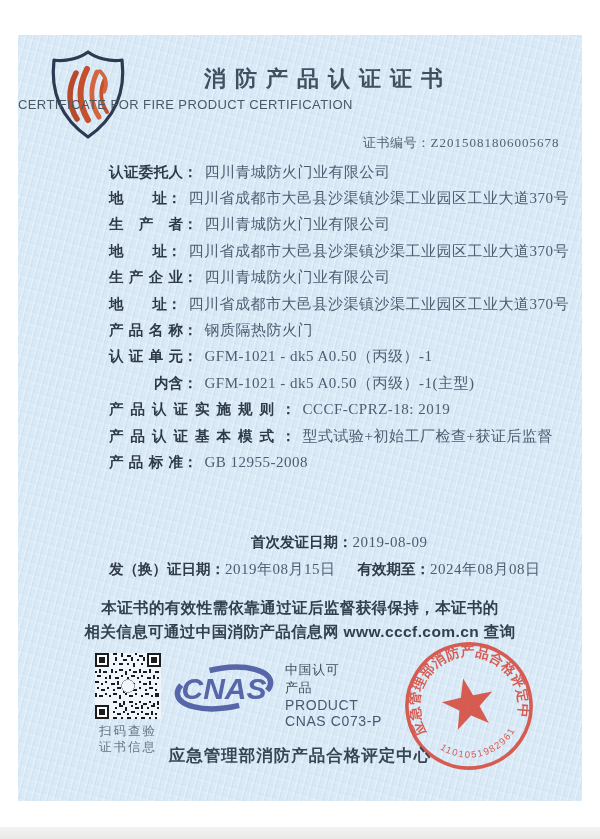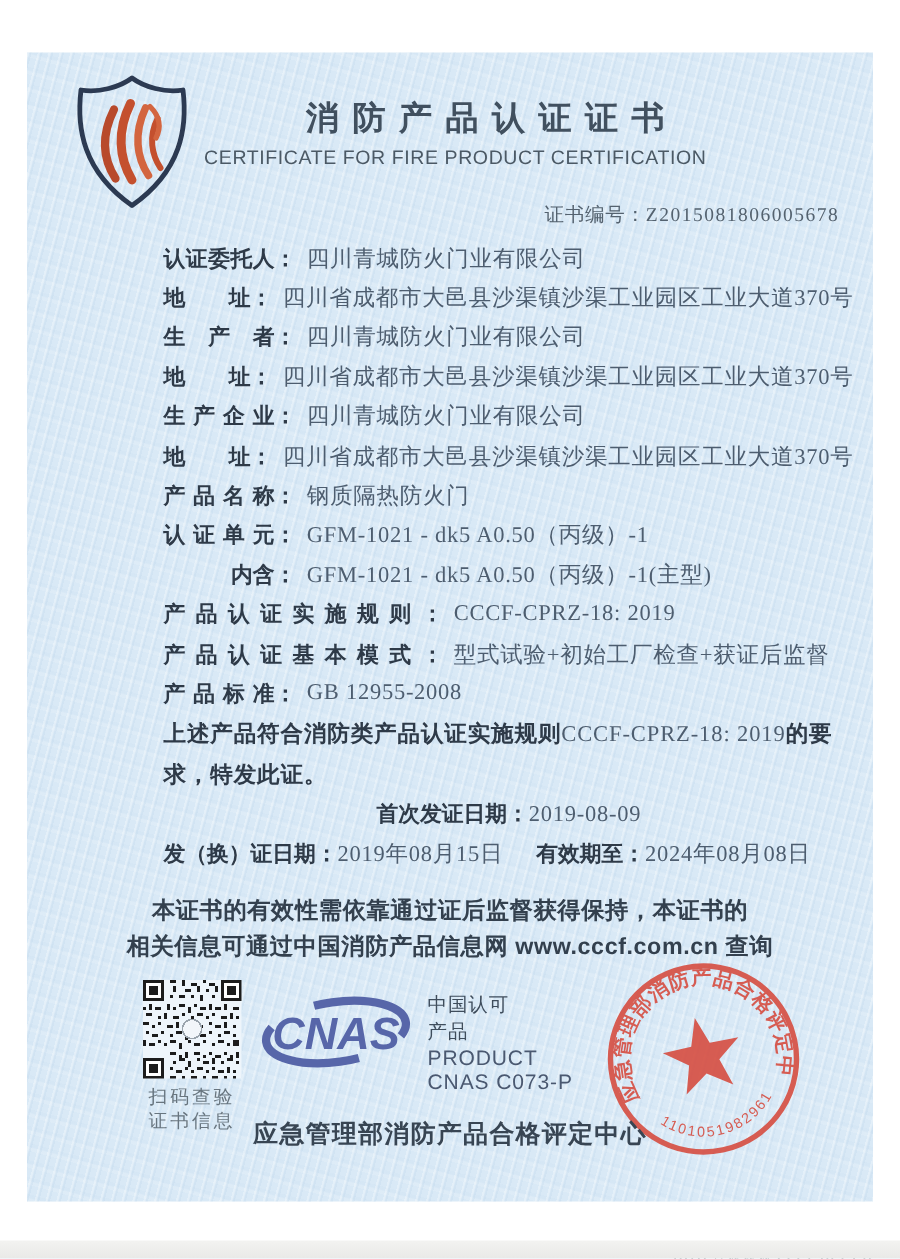--- a/index.html
+++ b/index.html
@@ -12,22 +12,22 @@
     background-color:#d9e9f6;
     background-image:
       repeating-linear-gradient(105deg, rgba(255,255,255,.30) 0 1px, rgba(178,206,230,.20) 2px 3px, rgba(255,255,255,0) 3px 7px),
       repeating-linear-gradient(15deg, rgba(255,255,255,.12) 0 2px, rgba(186,212,234,.10) 3px 5px, rgba(255,255,255,0) 5px 11px);
   }
 
   
   .logo { position:absolute; left:24px; top:12px; width:92px; height:96px; }
   .title { position:absolute; left:0; right:0; top:29px; text-align:center;
     font:700 22px "Liberation Serif", serif; letter-spacing:9px; color:#41505f; text-indent:9px;padding-left:47px; }
-  .subtitle { position:absolute; left:0; right:12px; top:62px; text-align:center;
-    font:400 13px "Liberation Sans", sans-serif; letter-spacing:.4px; color:#4b5965;margin-left:19px; }
+  .subtitle { position:absolute; left:0; right:12px; top:62px; 
+    font:400 13px "Liberation Sans", sans-serif; letter-spacing:.4px; color:#4b5965; }
   .certno { position:absolute; left:345px; top:99px;
     font:400 13px "Liberation Serif", serif; color:#54626f; letter-spacing:.5px; }
   .certno .num { letter-spacing:1px; }
 
   
   .fields { position:absolute; left:91px; top:124px; width:460px; }
   .row { height:26.4px; display:flex; align-items:center; white-space:nowrap; }
   .lbl { font:700 14.5px "Liberation Sans", sans-serif; color:#2e3a48; }
   .lbl.j { display:inline-block; width:74px; text-align:justify; text-align-last:justify; }
   .lbl.r { display:inline-block; width:74px; text-align:right; }
@@ -144,21 +144,20 @@
           <span class="colon">：</span>
           <span class="val">型式试验+初始工厂检查+获证后监督</span>
       </div>
       <div class="row">
         <span class="lbl j">产品标准</span>
           <span class="colon">：</span>
           <span class="val">GB 12955-2008</span>
       </div>
     </div>
 
-    <div class="compliance"><span class="seg-b">上述产品符合消防类产品认证实施规则</span><span class="seg-v">CCCF-CPRZ-18: 2019</span><span class="seg-b">的要求，特发此证。</span></div>
 
     <div class="first-issue"><span class="lbl-b">首次发证日期</span><span class="lbl-b">：</span><span class="val">2019-08-09</span></div>
 
     <div class="issue-row"><span class="lbl-b">发（换）证日期</span><span class="lbl-b">：</span><span class="val">2019年08月15日</span><span class="date-gap"></span><span class="lbl-b">有效期至</span><span class="lbl-b">：</span><span class="val">2024年08月08日</span></div>
 
     <div class="notice">
       <div>本证书的有效性需依靠通过证后监督获得保持，本证书的</div>
       <div>相关信息可通过中国消防产品信息网 www.cccf.com.cn 查询</div>
     </div>
 

